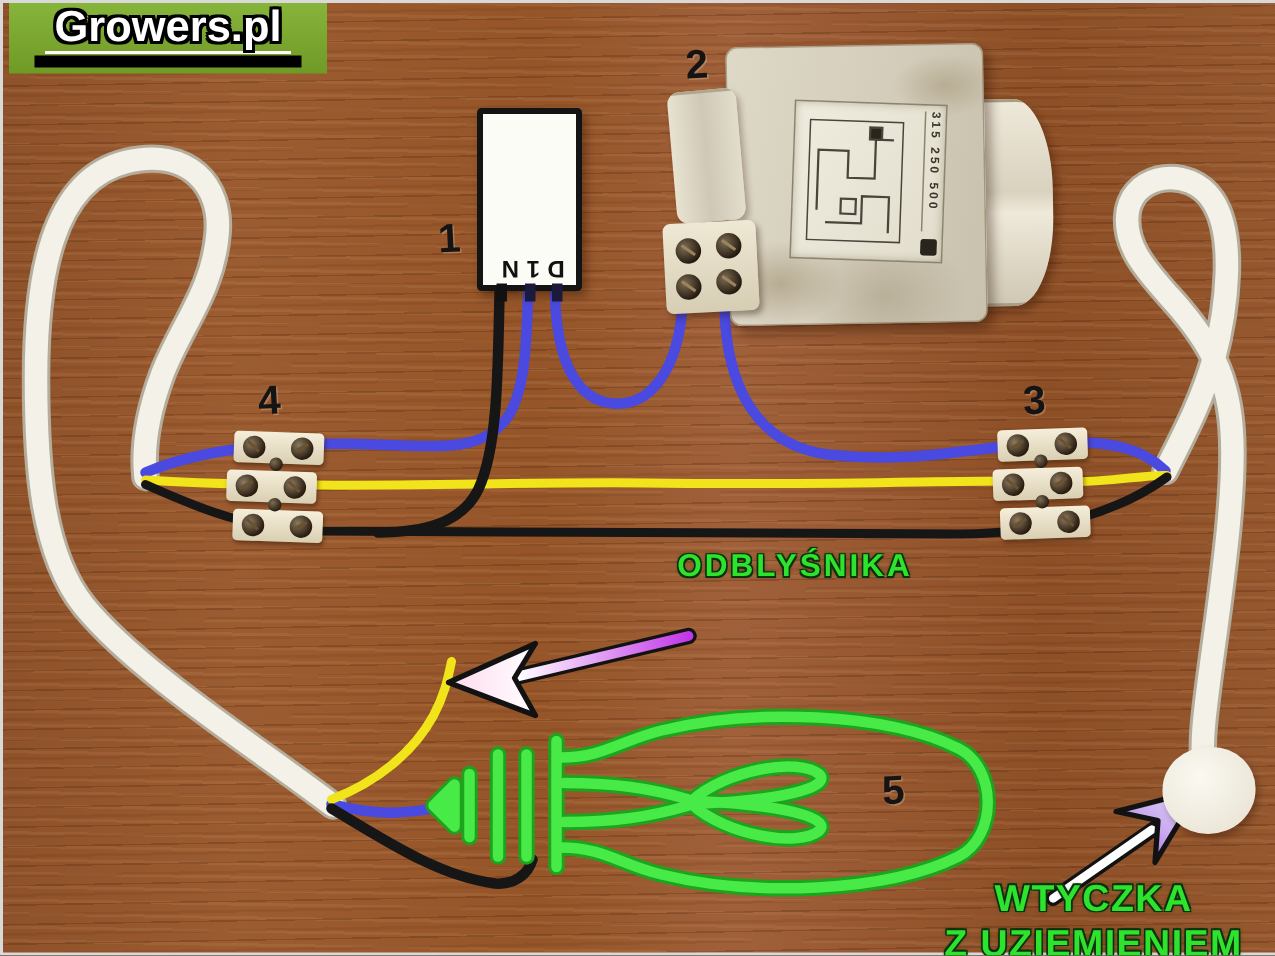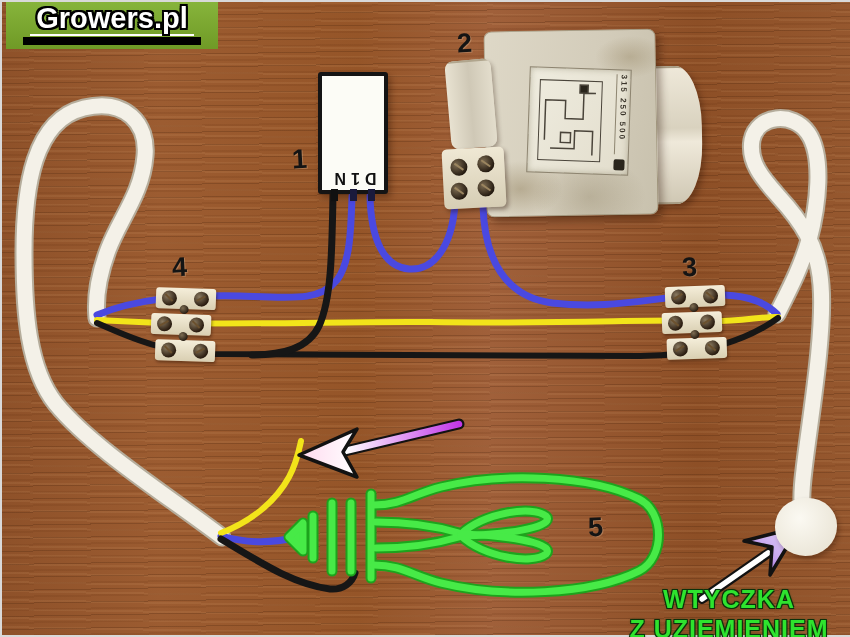--- a/index.html
+++ b/index.html
@@ -247,19 +247,20 @@
     <span class="midscrew" style="top:44px;"></span>
   </div>
 
   <div class="num" style="left:292px;top:144px;">1</div>
   <div class="num" style="left:457px;top:28px;">2</div>
   <div class="num" style="left:682px;top:252px;">3</div>
   <div class="num" style="left:172px;top:252px;">4</div>
   <div class="num" style="left:588px;top:512px;">5</div>
 
   <div class="gnote ground-note">
+    <div class="l3">ODBLYŚNIKA</div>
   </div>
   <div class="gnote plug-note">
     <div class="l1">WTYCZKA</div>
     <div class="l2">Z UZIEMIENIEM 220V</div>
   </div>
 
 </div>
 
 </body></html>

